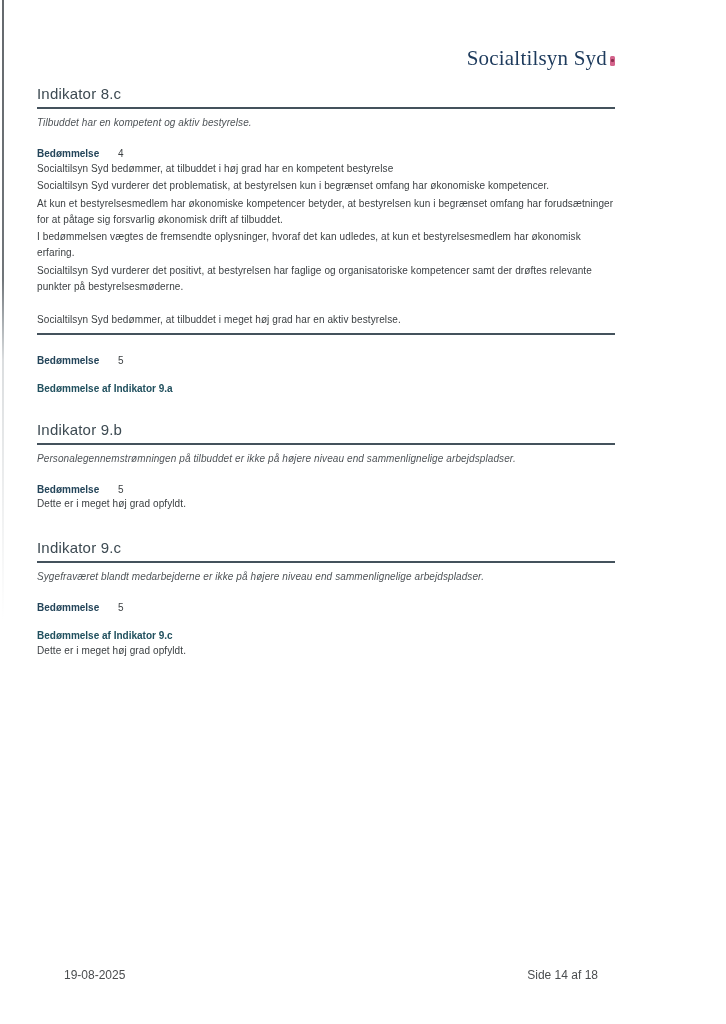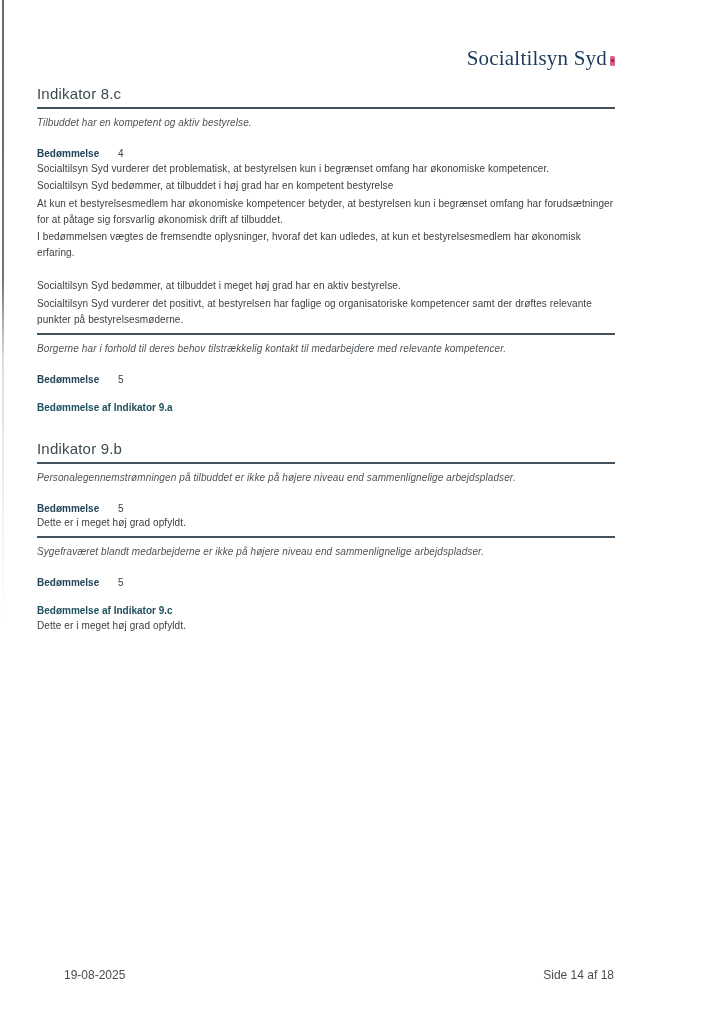--- a/index.html
+++ b/index.html
@@ -107,70 +107,70 @@
   .para.spaced { margin-top: 17px; }
   .para .em { }
 
   .footer-date, .footer-page {
     position: absolute;
     bottom: 42px;
     font-size: 12px;
     color: #4a4d4f;
   }
   .footer-date { left: 64px; }
-  .footer-page { right: 38px; }
+  .footer-page { right: 54px; }
 </style>
 </head>
 <body>
 
 <div class="page">
   <div class="scan-line"></div>
 
   <div class="content">
 
     <div class="logo-row">
       <span class="logo-text">Socialtilsyn Syd</span><span class="logo-seal"></span>
     </div>
 
     <div>
       <div class="section-heading first">Indikator 8.c</div>
       <div class="section-rule"></div>
       <div class="desc">Tilbuddet har en kompetent og aktiv bestyrelse.</div>
       <div class="score-row">
         <span class="score-label">Bedømmelse</span><span class="score-value">4</span>
       </div>
+      <p class="para">Socialtilsyn Syd bedømmer, at tilbuddet i høj grad har en kompetent bestyrelse</p>
       <p class="para">Socialtilsyn Syd vurderer det problematisk, at bestyrelsen kun i begrænset omfang har økonomiske kompetencer.</p>
-      <p class="para">Socialtilsyn Syd bedømmer, at tilbuddet i høj grad har en kompetent bestyrelse</p>
       <p class="para">At kun et bestyrelsesmedlem har økonomiske kompetencer betyder, at bestyrelsen kun i begrænset omfang har forudsætninger for at påtage sig forsvarlig økonomisk drift af tilbuddet.</p>
       <p class="para">I bedømmelsen vægtes de fremsendte oplysninger, hvoraf det kan udledes, at kun et bestyrelsesmedlem har økonomisk erfaring.</p>
+      <p class="para">Socialtilsyn Syd vurderer det positivt, at bestyrelsen har faglige og organisatoriske kompetencer samt der drøftes relevante punkter på bestyrelsesmøderne.</p>
       <p class="para spaced">Socialtilsyn Syd bedømmer, at tilbuddet i meget høj grad har en aktiv bestyrelse.</p>
-      <p class="para">Socialtilsyn Syd vurderer det positivt, at bestyrelsen har faglige og organisatoriske kompetencer samt der drøftes relevante punkter på bestyrelsesmøderne.</p>
     </div>
 
 
     <div>
       <div class="section-rule"></div>
-      <div class="desc">Borgerne har i forhold til deres behov tilstrækkelig kontakt til medarbejdere med relevante kompetencer.</div>
       <div class="score-row">
         <span class="score-label">Bedømmelse</span><span class="score-value">5</span>
       </div>
       <div class="assess-heading">Bedømmelse af Indikator 9.a</div>
     </div>
 
     <div>
       <div class="section-heading">Indikator 9.b</div>
       <div class="section-rule"></div>
       <div class="desc">Personalegennemstrømningen på tilbuddet er ikke på højere niveau end sammenlignelige arbejdspladser.</div>
       <div class="score-row">
         <span class="score-label">Bedømmelse</span><span class="score-value">5</span>
       </div>
       <p class="para"><span>Dette er i </span><span class="em">meget høj</span><span> grad opfyldt.</span></p>
     </div>
 
     <div>
+      <div class="section-heading">Indikator 9.c</div>
       <div class="section-rule"></div>
       <div class="desc">Sygefraværet blandt medarbejderne er ikke på højere niveau end sammenlignelige arbejdspladser.</div>
       <div class="score-row">
         <span class="score-label">Bedømmelse</span><span class="score-value">5</span>
       </div>
       <div class="assess-heading">Bedømmelse af Indikator 9.c</div>
       <p class="para"><span>Dette er i </span><span class="em">meget høj</span><span> grad opfyldt.</span></p>
     </div>
 
   </div>

